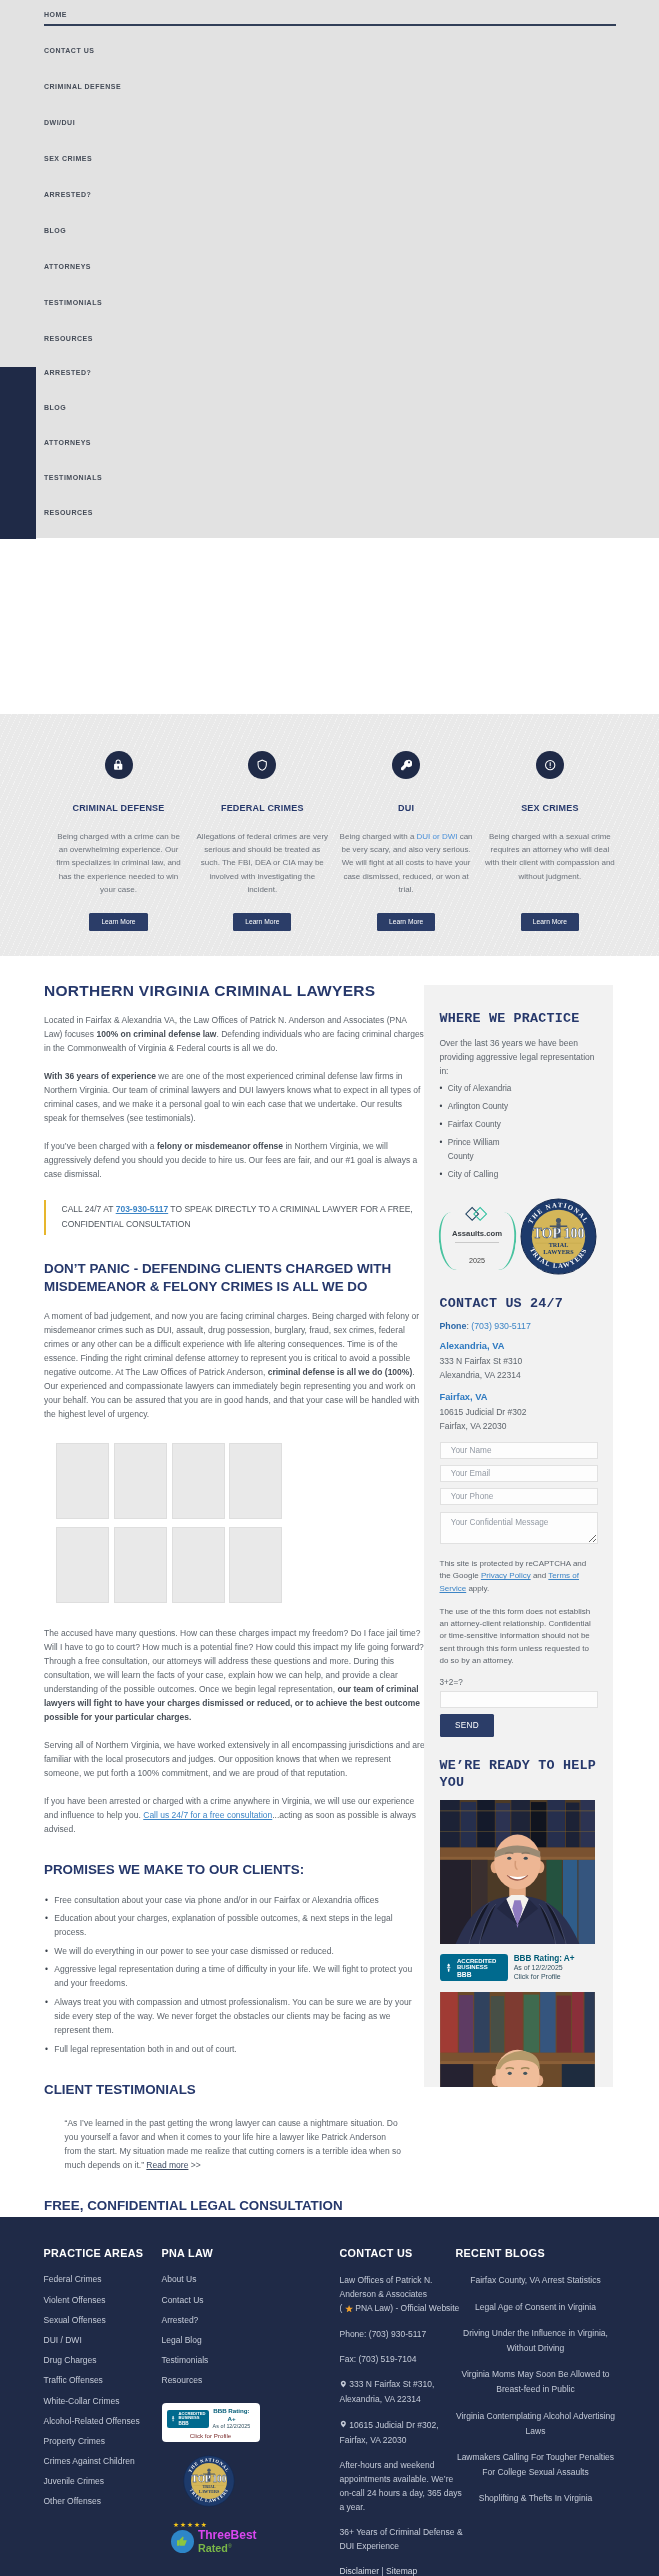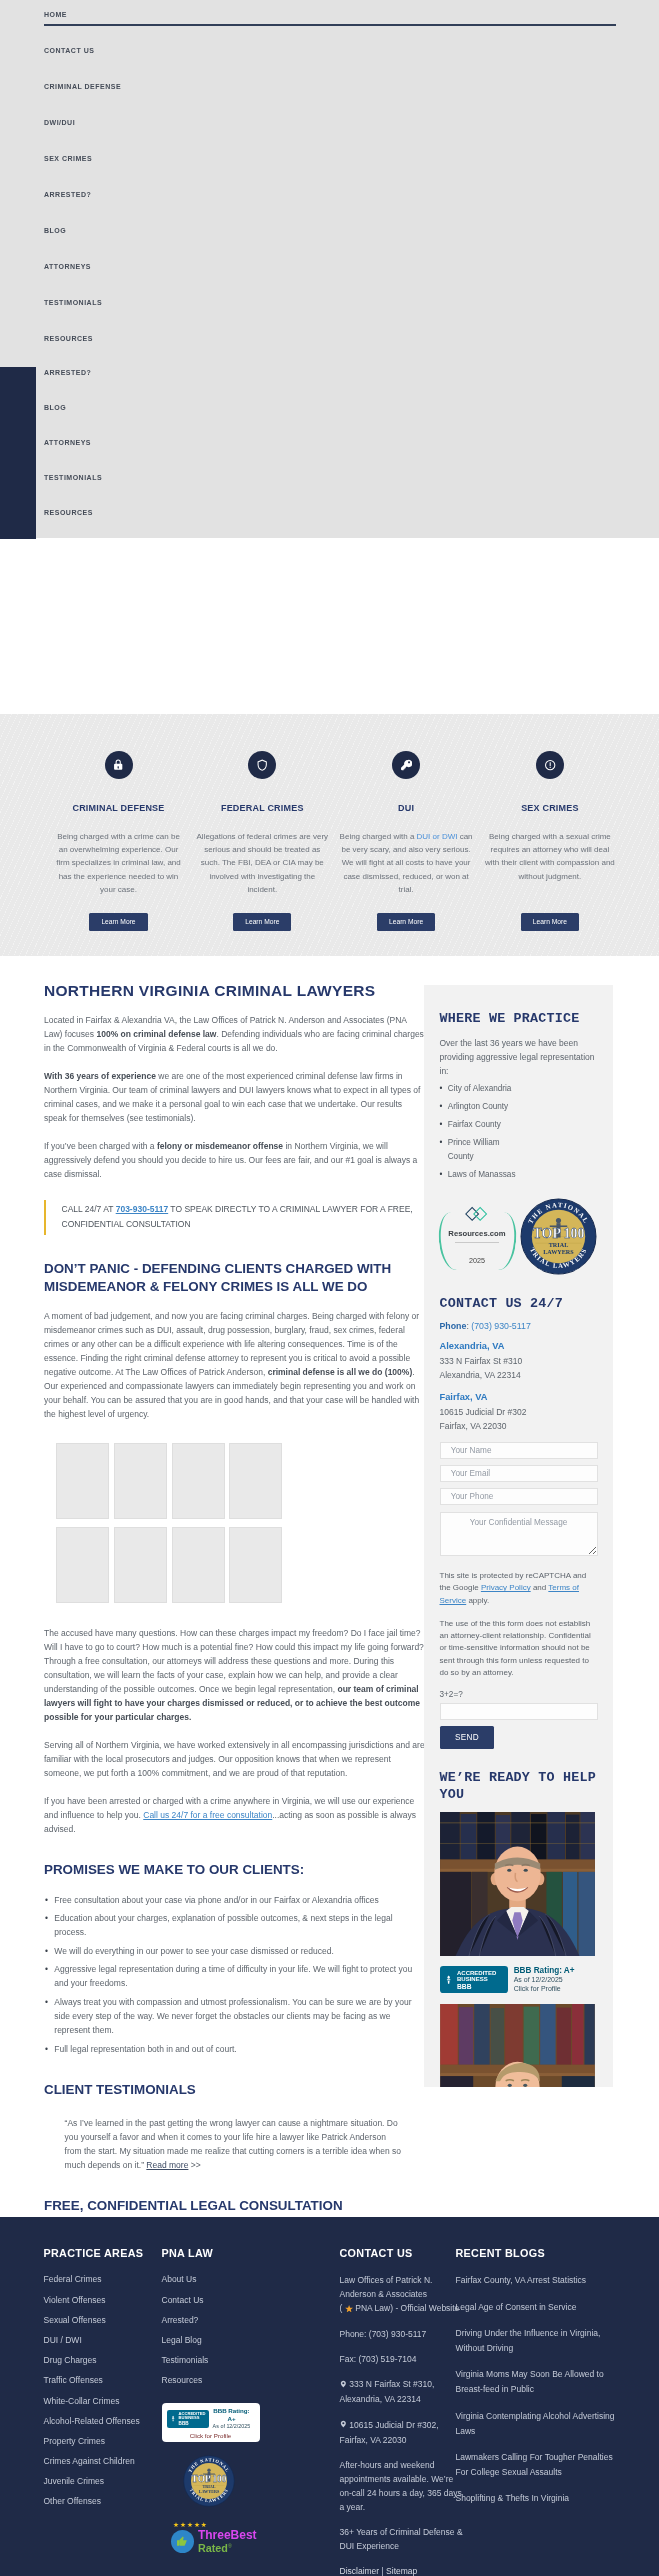--- a/index.html
+++ b/index.html
@@ -78,21 +78,21 @@
   
   .phone-line { font-size:8.8px; margin-bottom:10.3px; color:#5d646c; }
   .phone-line b { color:#2a67a8; }
   .phone-line a { color:#3d85c6; }
   .office { margin-bottom:9.3px; }
   .office h3 { font-size:9.3px; color:#2d79c0; margin-bottom:3.1px; }
   .office p { font-size:8.5px; line-height:14px; color:#5d646c; }
   .sb-form input, .sb-form textarea { width:100%; border:0.5px solid #e1e1e1; background:#fdfdfd; padding:0 10.3px;
     font-size:8.2px; color:#555; font-family:"Liberation Sans", sans-serif; margin-bottom:6.2px; }
   .sb-form input { height:17px; }
-  .sb-form textarea { height:44px; padding:5.2px 10.3px; resize:vertical;text-align:center; }
+  .sb-form textarea { height:32px; padding:5.2px 10.3px; resize:vertical; }
   .sb-form ::placeholder { color:#939aa4; }
   .smalltext { font-size:8px; line-height:12.4px; color:#5d646c; margin:6.2px 0 10.3px; }
   .smalltext a { color:#3d85c6; text-decoration:underline; }
   .cap-label { display:block; font-size:8.2px; color:#5d646c; margin-bottom:4.1px; }
   .send-btn { background:#2b3d68; color:#fff; border:none; font-size:8.2px; letter-spacing:0.3px; padding:6.7px 15.5px; border-radius:1.5px; font-family:"Liberation Sans", sans-serif; }
   .ready-h { margin-top:20.6px; }
   .attorney-photo { display:block; margin-bottom:9.3px; }
   .bbb-row { display:flex; align-items:center; gap:6.2px; margin-bottom:9.3px; }
   .bbb-seal { background:#006a8e; border-radius:3.1px; width:68px; height:27px; display:flex; align-items:center; gap:4.1px; padding:2.1px 4.1px; flex-shrink:0; }
   .bbb-seal svg { width:9.3px; height:13.4px; fill:#fff; flex-shrink:0; }
@@ -106,21 +106,21 @@
   .footer-inner { position:relative; width:572px; margin:0 auto; height:100%; }
   .fcol { position:absolute; top:30px; }
   .fc1 { left:0; width:111px; }
   .fc2 { left:118px; width:160px; }
   .fc3 { left:296px; width:126px; }
   .fc4 { left:412px; width:160px; }
   .f-h { color:#fff; font-size:10.8px; letter-spacing:0.3px; margin-bottom:14.4px; font-weight:bold; }
   .f-links { list-style:none; }
   .f-links li { margin-bottom:7.2px; line-height:13px; }
   .f-links a { color:#c5cbd8; font-size:8.5px; }
-  .fc4 .f-links li { margin-bottom:11.3px; line-height:14px; }
+  .fc4 .f-links li { margin-bottom:11.3px; line-height:14px;text-align:center; }
   .fc3 p { color:#c5cbd8; font-size:8.5px; line-height:14px; margin-bottom:11.3px; }
   .pin-ic { display:inline-block; vertical-align:-1px; margin-right:3.1px; }
   .pin-ic svg { width:6.7px; height:8.2px; fill:#c5cbd8; }
   .star-ic svg { width:8.2px; height:7.7px; fill:#f0a12c; vertical-align:-1px; }
   .legal a { color:#d7dce6; }
   
   .f-bbbcard { margin-top:15.5px; width:98px; background:#fff; border-radius:4.1px; padding:4.6px 5.2px 3.1px; }
   .f-bbb-top { display:flex; align-items:center; gap:4.1px; }
   .f-bbb-seal { background:#006a8e; border-radius:2.1px; display:flex; align-items:center; gap:2.6px; padding:2.1px 3.1px; }
   .f-bbb-seal svg { width:6.2px; height:9.3px; fill:#fff; }
@@ -288,31 +288,31 @@
   <div class="sidebar">
     <h2>WHERE WE PRACTICE</h2>
     <p class="intro">Over the last 36 years we have been providing aggressive legal representation in:</p>
     <div class="practice-grid">
       <ul>
 
       <li>City of Alexandria</li>
           <li>Arlington County</li>
           <li>Fairfax County</li>
           <li>Prince William County</li>
-          <li>Laws of Manassas</li>
+          <li>City of Calling</li>
         </ul>
     </div>
 
     <div class="badges-row">
       <div class="expertise">
         <div class="diamonds">
             <i></i>
             <i class="teal"></i>
           </div>
-        <div class="exp-name">Resources.com</div>
+        <div class="exp-name">Assaults.com</div>
         <div class="exp-rule"></div>
         <div class="exp-year">2025</div>
       </div>
       <svg width="77" height="77" viewBox="0 0 150 150">
         <circle cx="75" cy="75" r="73" fill="#1d3a6b" stroke="#15294e" stroke-width="2"></circle>
         <circle cx="75" cy="75" r="52" fill="#d4b659"></circle>
         <g stroke="#c2a44a" stroke-width="1">
             <line x1="30" y1="62" x2="120" y2="62"></line>
             <line x1="26" y1="75" x2="124" y2="75"></line>
             <line x1="30" y1="88" x2="120" y2="88"></line>
@@ -582,21 +582,21 @@
         <p>36+ Years of Criminal Defense &amp; DUI Experience</p>
         <p class="legal"><a href="#">Disclaimer</a><span> | </span><a href="#">Sitemap</a></p>
 
       </div>
 
       <div class="fcol fc4">
         <div class="f-h">RECENT BLOGS</div>
         <ul class="f-links">
 
         <li><a href="#">Fairfax County, VA Arrest Statistics</a></li>
-            <li><a href="#">Legal Age of Consent in Service</a></li>
+            <li><a href="#">Legal Age of Consent in Virginia</a></li>
             <li><a href="#">Driving Under the Influence in Virginia, Without Driving</a></li>
             <li><a href="#">Virginia Moms May Soon Be Allowed to Breast-feed in Public</a></li>
             <li><a href="#">Virginia Contemplating Alcohol Advertising Laws</a></li>
             <li><a href="#">Lawmakers Calling For Tougher Penalties For College Sexual Assaults</a></li>
             <li><a href="#">Shoplifting &amp; Thefts In Virginia</a></li>
           </ul>
       </div>
     </div>
   </div>
 

